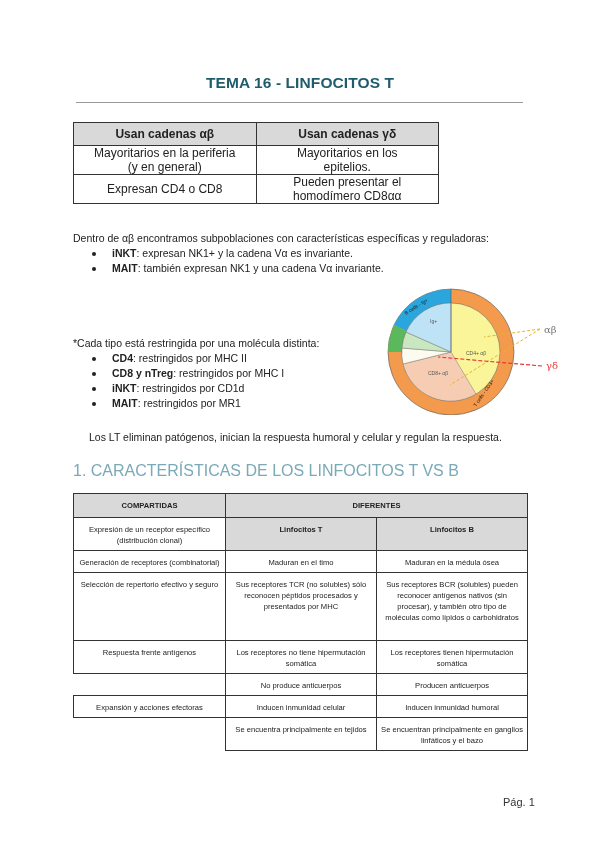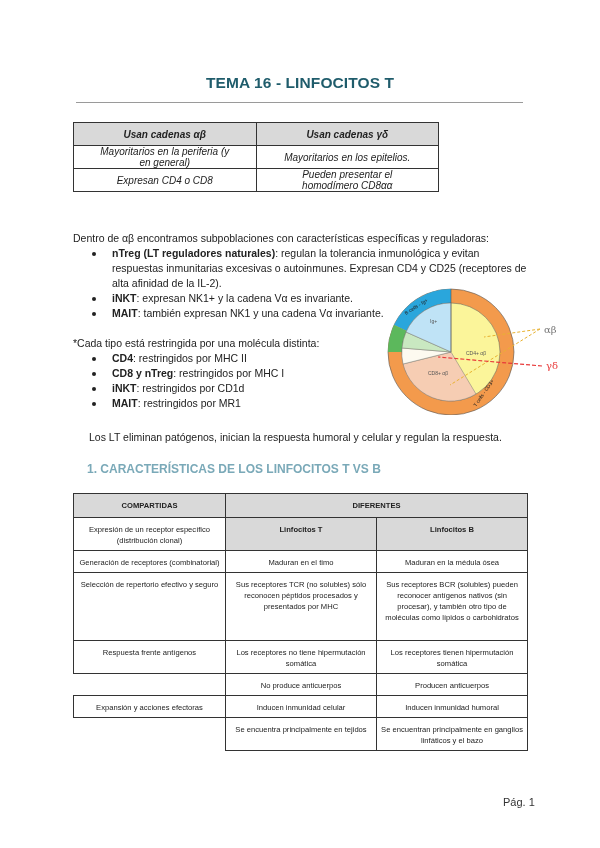--- a/index.html
+++ b/index.html
@@ -1,33 +1,33 @@
 <!DOCTYPE html>
 <html><head>
 <meta charset="utf-8">
 <style>
   html,body{margin:0;padding:0;background:#fff;}
   body{width:600px;height:848px;position:relative;overflow:hidden;font-family:"Liberation Sans",sans-serif;color:#222;}
   .title{position:absolute;left:0;width:600px;top:74px;text-align:center;font-size:15.5px;font-weight:bold;color:#1f5c6b;letter-spacing:0.1px;}
   .title-rule{position:absolute;left:76px;width:447px;top:102px;height:0;border-top:1.5px solid #9a9a9a;}
   table{border-collapse:collapse;font-family:"Liberation Sans",sans-serif;}
   .t1{position:absolute;left:73px;top:122px;width:366px;}
-  .t1 td,.t1 th{border:1px solid #333;font-size:10px;text-align:center;height:22px;padding:0 20px;font-weight:normal;color:#222;font-style:italic;}
+  .t1 td,.t1 th{border:1px solid #333;font-size:12px;text-align:center;height:22px;padding:0 20px;font-weight:normal;color:#222;}
   .t1 th{background:#d9d9d9;font-weight:bold;}
   .para{position:absolute;left:73px;font-size:10.5px;line-height:15px;color:#222;}
   .intro{top:231px;width:470px;}
   ul.blist{position:absolute;margin:0;padding:0;list-style:none;font-size:10.5px;line-height:15px;color:#222;}
   ul.blist li{position:relative;padding-left:32px;}
   ul.blist li:before{content:"";position:absolute;left:12px;top:6px;width:4px;height:4px;border-radius:50%;background:#222;}
   .list1{left:80px;top:246px;width:452px;}
   .list2{left:80px;top:351px;width:300px;}
   b{font-weight:bold;}
   .note{top:336px;}
   .summary{top:430px;width:480px;padding-left:16px;}
-  .h2{position:absolute;left:87px;top:462px;font-size:12px;font-weight:bold;color:#7aa9b8;}
+  .h2{position:absolute;left:73px;top:462px;font-size:16px;font-weight:normal;color:#7aa9b8;}
   .t2{position:absolute;left:73px;top:493px;width:454px;table-layout:fixed;}
   .t2 td,.t2 th{border:1px solid #333;font-size:7.6px;text-align:center;vertical-align:top;padding:6px 4px 4px;line-height:11px;color:#222;font-weight:normal;}
   .t2 th{background:#d9d9d9;font-weight:bold;vertical-align:middle;padding:6px 21px;}
   .t2 td.nob{border:none;background:#fff;}
   .pager{position:absolute;left:503px;top:796px;font-size:11px;color:#333;}
   .pie{position:absolute;left:380px;top:285px;width:190px;height:130px;}
 </style>
 </head>
 <body>
 
@@ -47,21 +47,20 @@
   <tr>
     <td>Expresan CD4 o CD8</td>
     <td>Pueden presentar el homodímero CD8αα</td>
   </tr>
 </tbody>
   </table>
 
 <div class="para intro">Dentro de αβ encontramos subpoblaciones con características específicas y reguladoras:</div>
 
 <ul class="blist list1">
-  <li><b>nTreg (LT reguladores naturales)</b><span>: regulan la tolerancia inmunológica y evitan respuestas inmunitarias excesivas o autoinmunes. Expresan CD4 y CD25 (receptores de alta afinidad de la IL-2).</span></li>
   <li><b>iNKT</b><span>: expresan NK1+ y la cadena Vα es invariante.</span></li>
   <li><b>MAIT</b><span>:  también expresan NK1 y una cadena Vα invariante.</span></li>
 </ul>
 
 <div class="para note">*Cada tipo está restringida por una molécula distinta:</div>
 
 <ul class="blist list2">
   <li><b>CD4</b><span>: restringidos por MHC II</span></li>
   <li><b>CD8 y nTreg</b><span>: restringidos por MHC I</span></li>
   <li><b>iNKT</b><span>: restringidos por CD1d</span></li>

